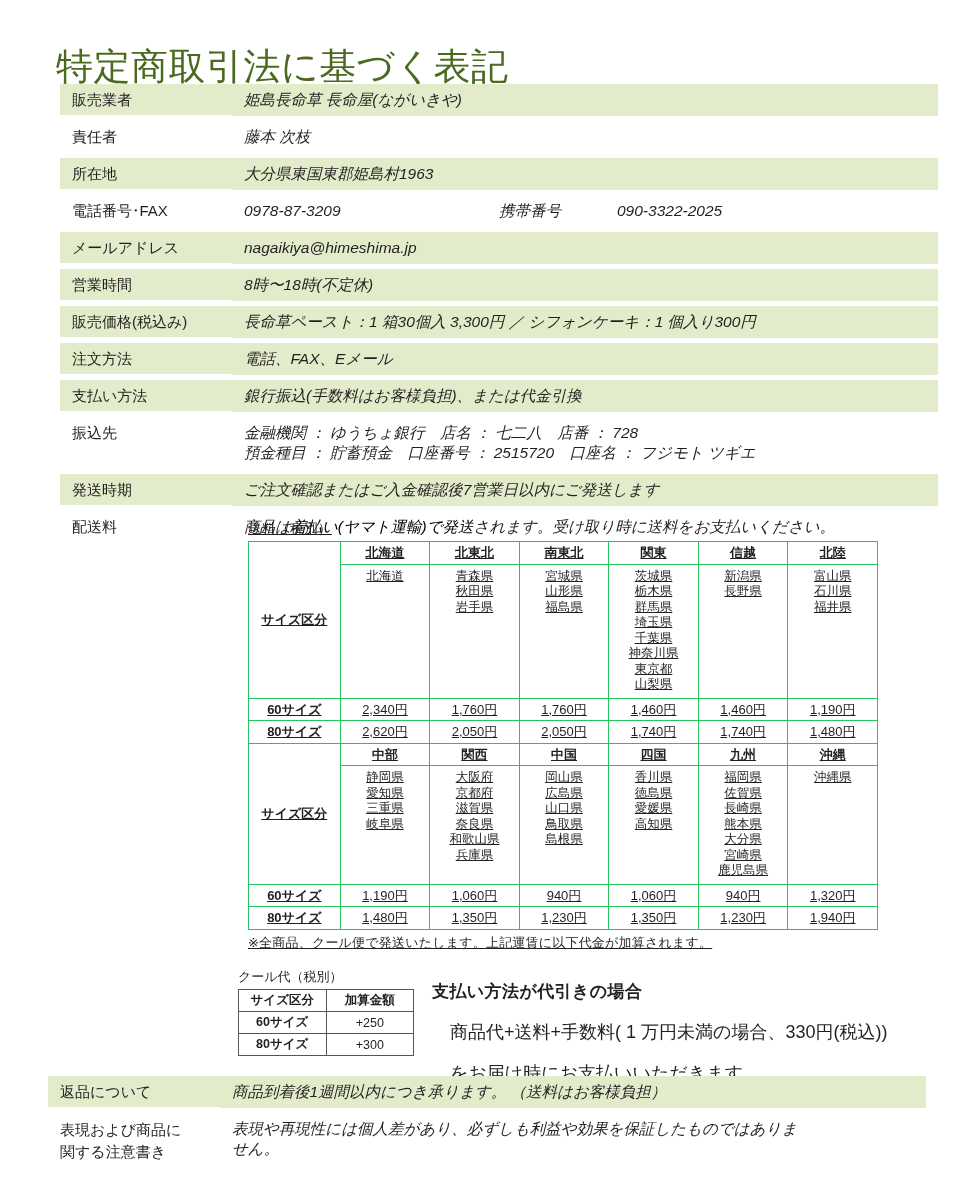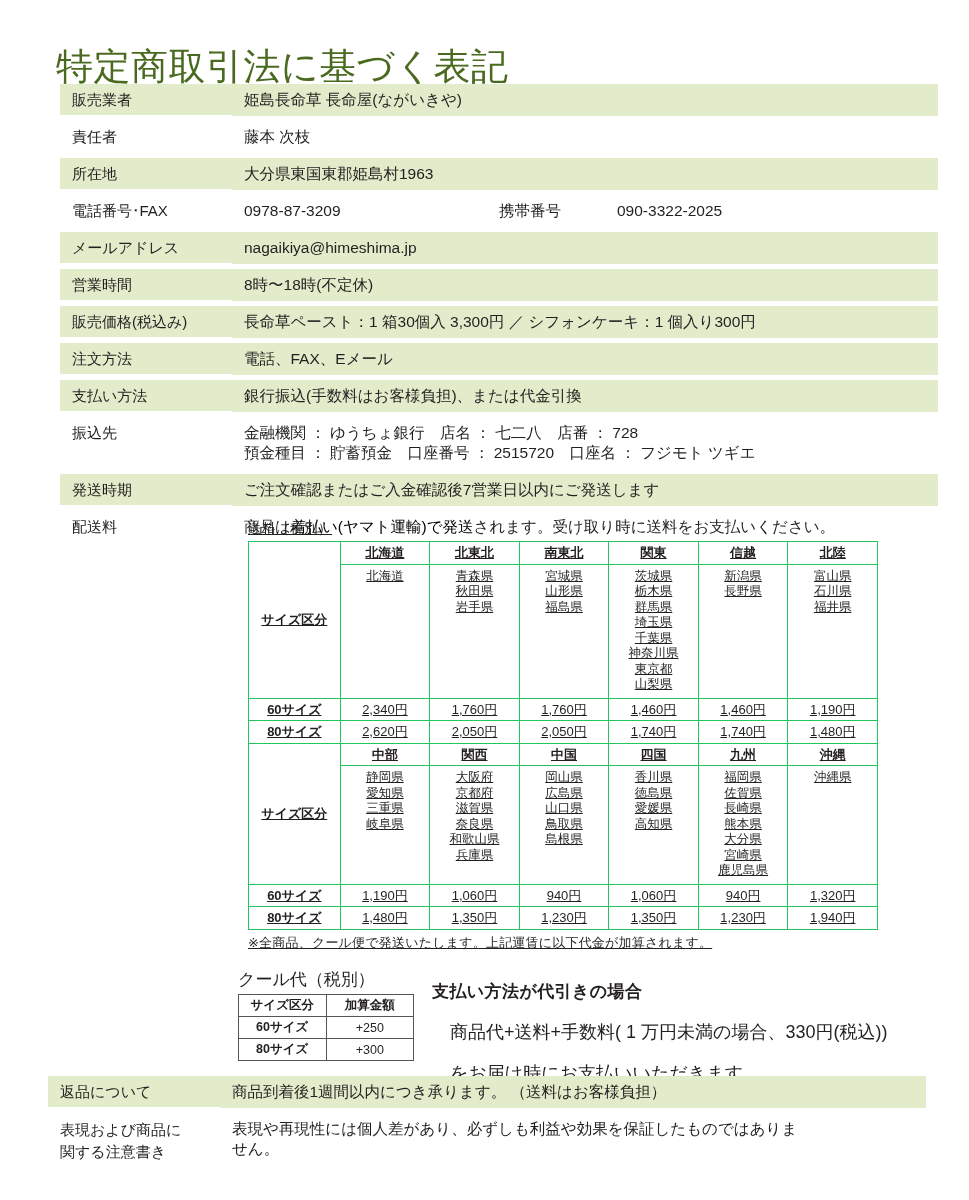--- a/index.html
+++ b/index.html
@@ -54,20 +54,21 @@
   }
   .row.shade .lbl {
     background: #e2ebca;
   }
   .row .val {
     flex: 1 1 auto;
     box-sizing: border-box;
     padding: 6px 16px 6px 12px;
     font-size: 15.5px;
     line-height: 20px;
+    font-style: italic;
   }
   .row.shade .val {
     background: #e2ebca;
   }
   .row .val.plain {
     background: #ffffff;
   }
   .spacer { height: 5px; }
 
   .tel-wrap { display: flex; }
@@ -134,21 +135,21 @@
   }
 
   
   .cool-block {
     position: absolute;
     left: 238px;
     top: 968px;
     width: 180px;
   }
   .cool-cap {
-    font-size: 17px;
+    font-size: 13px;
     margin-bottom: 3px;
   }
   table.cool {
     border-collapse: collapse;
     width: 176px;
     table-layout: fixed;
   }
   table.cool td, table.cool th {
     border: 1px solid #555;
     font-size: 12.5px;

